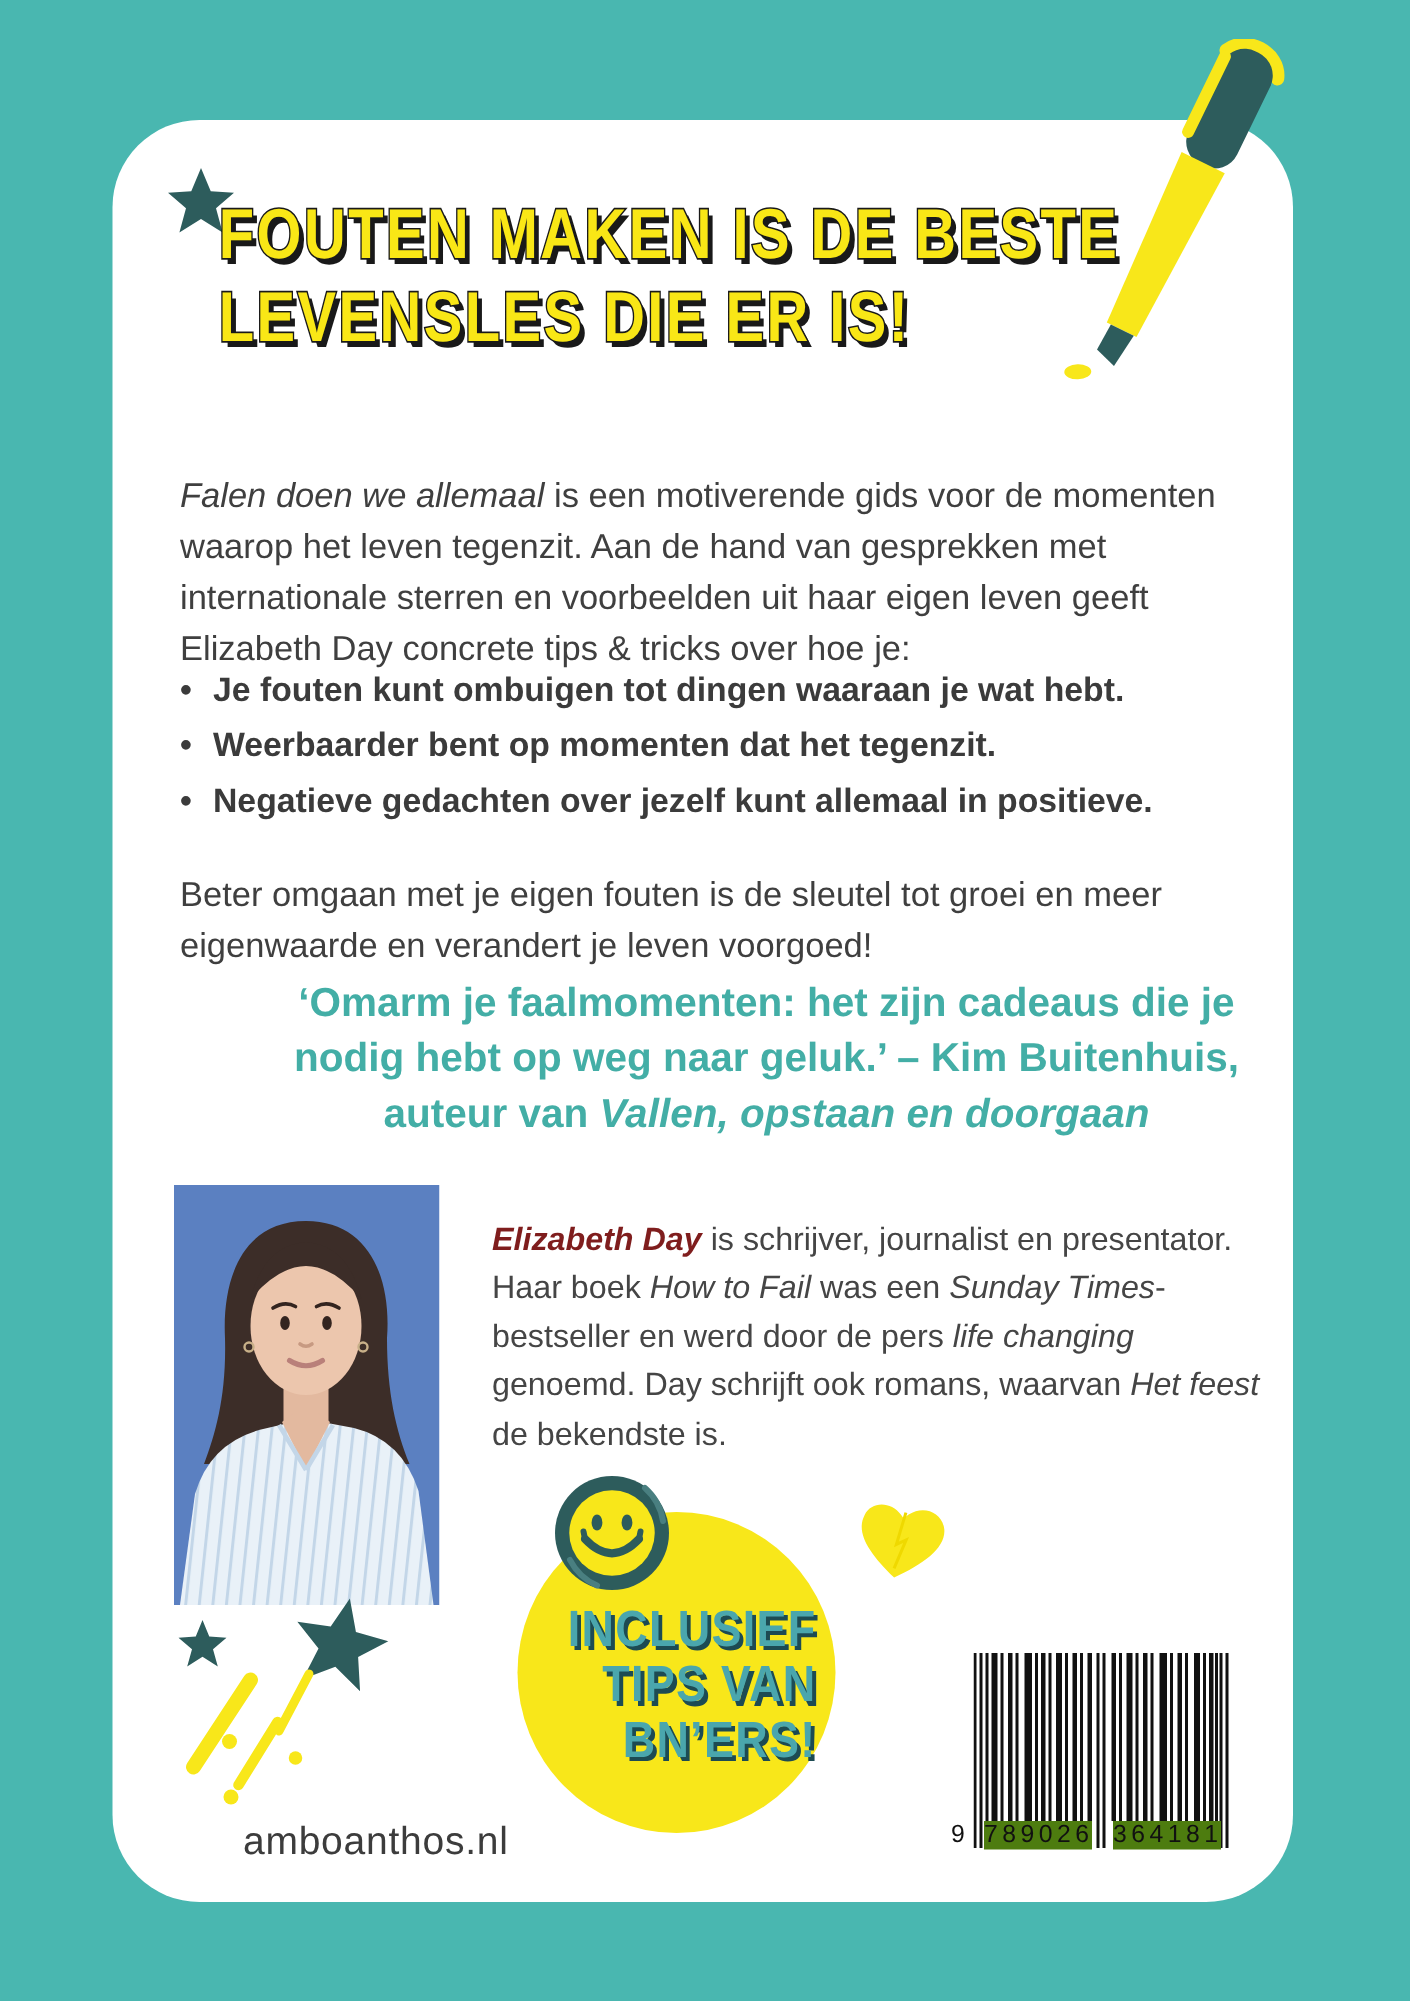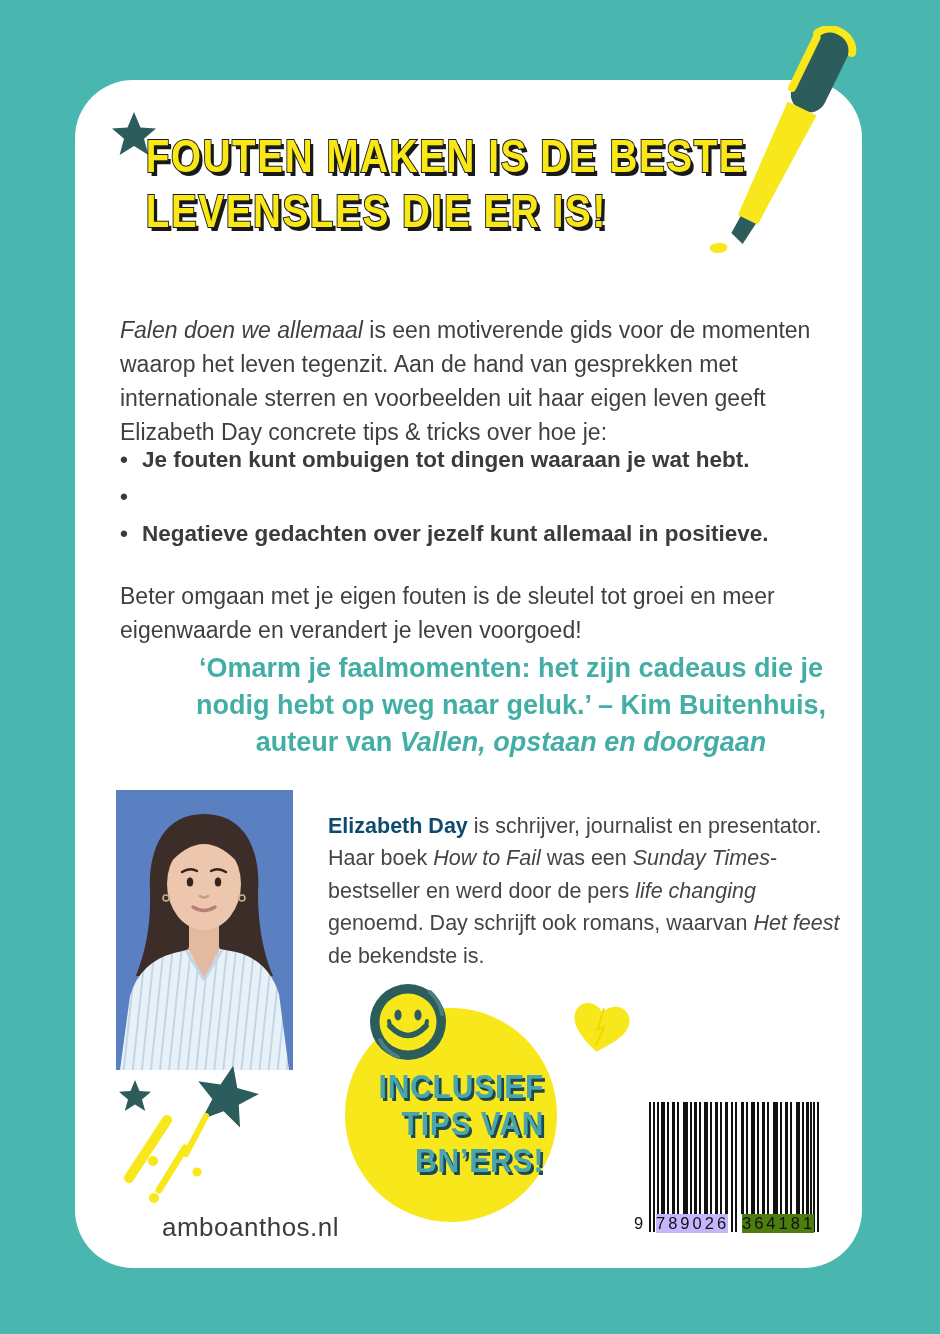--- a/index.html
+++ b/index.html
@@ -39,21 +39,21 @@
   .closing{position:absolute;left:120px;top:556px;width:722px;}
   
   .quote{
     position:absolute;left:75px;top:650px;width:872px;text-align:center;
     color:#43aea6;font-weight:700;font-size:27px;line-height:37px;
   }
   .quote .book{font-style:italic;}
   
   .photo{position:absolute;left:116px;top:790px;width:177px;height:280px;}
   .bio{position:absolute;left:328px;top:788px;width:514px;color:#454545;font-size:21.5px;line-height:32.5px;}
-  .bio .seg-bold{font-weight:700;color:#0c4a6e;}
+  .bio .seg-bold{font-weight:700;color:#7f1d1d;font-style:italic;}
   .bio .seg-italic{font-style:italic;}
   
   .badge-circle{
     position:absolute;left:345px;top:1008px;width:212px;height:214px;border-radius:50%;
     background:#f8e71a;
   }
   .badge-text{position:absolute;left:345px;top:1068px;width:212px;text-align:right;z-index:3;}
   .badge-text .bline{
     display:block;font-weight:700;font-size:34px;line-height:37px;letter-spacing:1px;
     color:#4aa6ad;text-shadow:3px 3px 0 #1d4b53;
@@ -63,21 +63,21 @@
   .heart{position:absolute;left:568px;top:996px;width:64px;height:62px;transform:rotate(9deg);}
   
   .shooting{position:absolute;left:105px;top:1062px;width:165px;height:150px;}
   
   .website{position:absolute;left:118px;top:1212px;font-size:26px;color:#3c3c3c;letter-spacing:0.5px;margin-left:44px;}
   
   .barcode{position:absolute;left:633px;top:1102px;width:210px;height:140px;background:#fff;}
   .bars{position:absolute;left:16px;top:0;}
   .digits{position:absolute;left:16px;top:112px;width:172px;height:22px;font-size:16.5px;color:#111;}
   .digit-9{position:absolute;left:-15px;top:0;}
-  .digit-g1{position:absolute;left:7px;top:0;width:72px;text-align:center;background:#c4b5fd;letter-spacing:3px;}
+  .digit-g1{position:absolute;left:7px;top:0;width:72px;text-align:center;background:#4d7c0f;letter-spacing:3px;}
   .digit-g2{position:absolute;left:93px;top:0;width:72px;text-align:center;background:#4d7c0f;letter-spacing:3px;}
 </style>
 </head>
 <body>
 
 <div class="card"></div>
 
 <svg class="star-tl" viewBox="0 0 48 48">
   <polygon fill="#2d5c5c" points="24,2 30.5,17.5 46,18.5 34,28.8 38.4,45 24,36 9.6,45 14,28.8 2,18.5 17.5,17.5"></polygon>
 </svg>
@@ -100,20 +100,21 @@
 
 <p class="copy intro"><em>Falen doen we allemaal</em><span> is een motiverende gids voor de momenten waarop het leven tegenzit. Aan de hand van gesprekken met internationale sterren en voorbeelden uit haar eigen leven geeft Elizabeth Day concrete tips &amp; tricks over hoe je:</span></p>
 
 <ul class="bullets">
   <li>
       <span class="bullet-dot">•</span>
       <span>Je fouten kunt ombuigen tot dingen waaraan je wat hebt.</span>
     </li>
   <li>
       <span class="bullet-dot">•</span>
+      <span>Weerbaarder bent op momenten dat het tegenzit.</span>
     </li>
   <li>
       <span class="bullet-dot">•</span>
       <span>Negatieve gedachten over jezelf kunt allemaal in positieve.</span>
     </li>
 </ul>
 
 <p class="copy closing">Beter omgaan met je eigen fouten is de sleutel tot groei en meer eigenwaarde en verandert je leven voorgoed!</p>
 
 <div class="quote">

